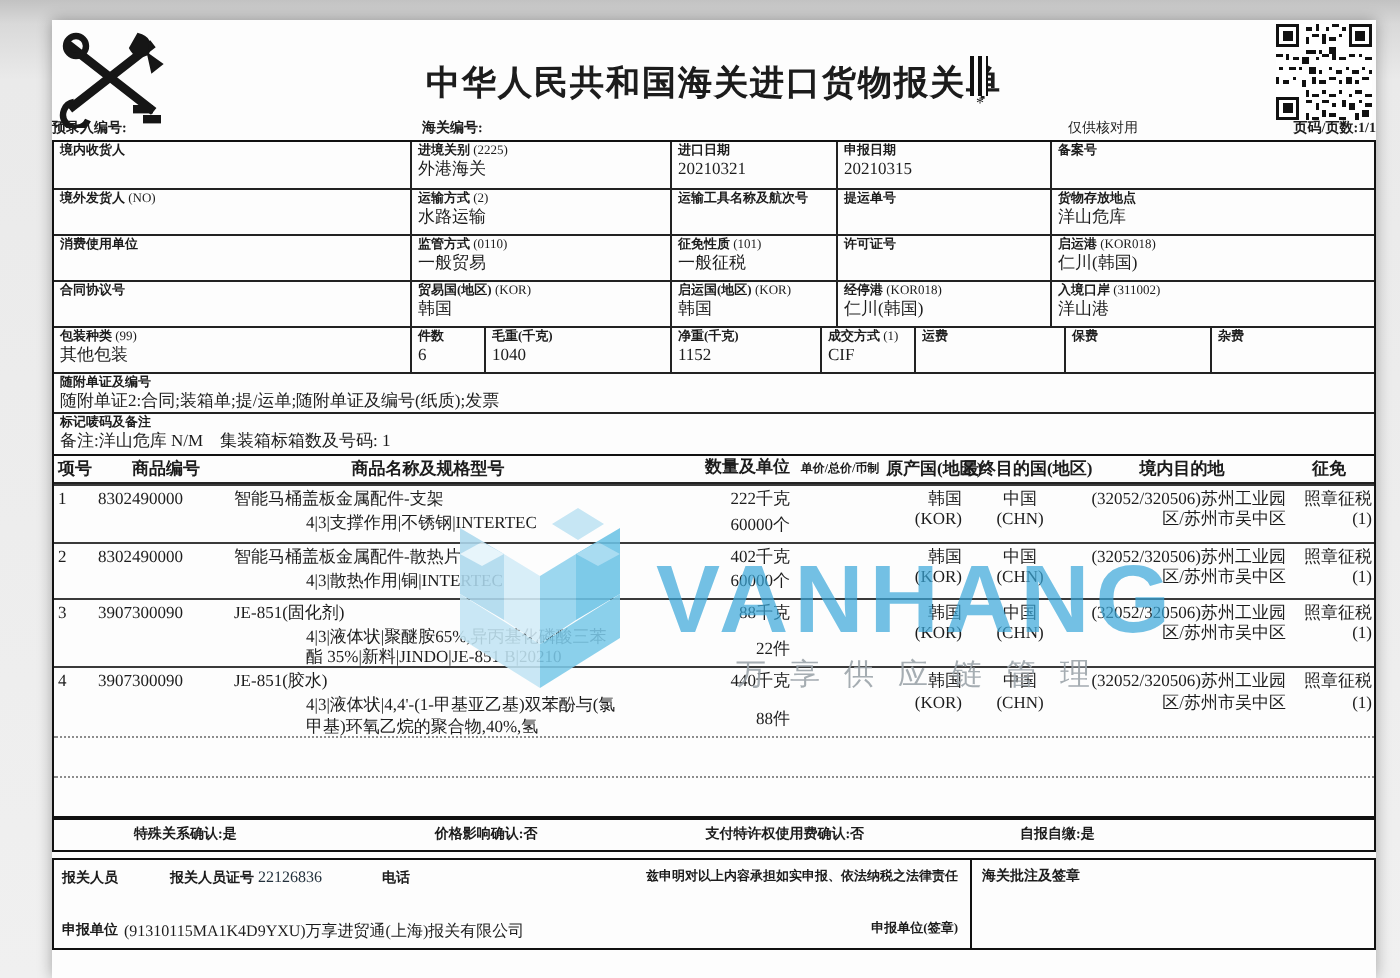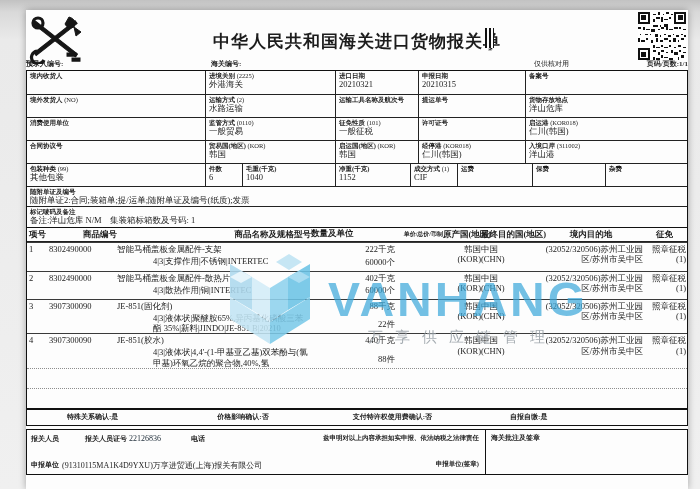--- a/index.html
+++ b/index.html
@@ -27,32 +27,32 @@
 .lab{font-size:6.5px;font-weight:bold;line-height:1.25;white-space:nowrap}
 .code{font-weight:normal}
 .val{font-size:8.5px;line-height:1.15}
 .c1{width:178px}.c2{width:130px}.c3{width:83px}.c4{width:107px}.c5{flex:1}
 .p1{width:178px}.p2{width:37px}.p3{width:93px}.p4{width:75px}.p5{width:47px}.p6{width:75px}.p7{width:73px}.p8{flex:1}
 
 .docs,.marks{border-top:1px solid #222;padding:1px 3px}
 .docs{height:20px}.marks{height:21px}
 
 .ihead{display:flex;border-top:1.2px solid #111;border-bottom:1px solid #222;height:15px;align-items:center;font-size:6px;font-weight:bold}
-.ihead>div{text-align:right;white-space:nowrap;overflow:visible}
+.ihead>div{text-align:center;white-space:nowrap;overflow:visible}
 .ihead .ino{text-align:left}
 .irow{display:flex;border-top:1px solid #3a3a3a;padding-top:1px}
 .irow:first-of-type{border-top:none}
 .ino{width:22px;padding-left:2px;font-size:8.5px}
 .icode{width:68px;font-size:8.5px}
 .iname{flex:1;font-size:8.5px}
 .sp{padding-left:36px;line-height:1.2}
 .iqty{width:86px;display:flex;flex-direction:column;justify-content:space-between;align-items:flex-end;font-size:8.5px;padding:0 2px 2px 0}
 .iprice{width:46px}
 .iorigin{width:38px;text-align:right;font-size:8.5px;line-height:1.2}
-.idest{width:58px;text-align:left;font-size:8.5px;line-height:1.2}
+.idest{width:58px;text-align:center;font-size:8.5px;line-height:1.2}
 .idom{width:104px;text-align:right;font-size:8.5px;line-height:1.2}
 .ilevy{width:44px;text-align:right;font-size:8.5px;line-height:1.2;padding-right:1px}
 .iorigin span,.idest span,.ilevy span,.iqty span{display:block}
 .r1{min-height:29px}.r2{min-height:28px}.r3{min-height:33px}.r4{min-height:31px}
 .spacer{height:20px;border-top:1px dotted #8d8d8d}
 
 .confirm{display:flex;align-items:center;border-top:2px solid #111;height:17px;font-size:7px;font-weight:bold;white-space:nowrap}
 .cf1{margin-left:40px}.cf2{margin-left:99px}.cf3{margin-left:84px}.cf4{margin-left:78px}
 
 .footer-box{margin-top:3px;border:1.6px solid #111;height:46px;display:flex}
@@ -302,21 +302,21 @@
 
       <div class="marks">
         <div class="lab">标记唛码及备注</div>
         <div class="val">备注:洋山危库 N/M　集装箱标箱数及号码: 1</div>
       </div>
 
       <div class="ihead">
         <div class="ino">项号</div>
         <div class="icode">商品编号</div>
         <div class="iname">商品名称及规格型号</div>
-        <div class="iqty" style="display:block;text-align:left">数量及单位</div>
+        <div class="iqty" style="display:block;text-align:right">数量及单位</div>
         <div class="iprice">单价/总价/币制</div>
         <div class="iorigin" style="text-align:center">原产国(地区)</div>
         <div class="idest" style="text-align:center">最终目的国(地区)</div>
         <div class="idom" style="text-align:center">境内目的地</div>
         <div class="ilevy" style="text-align:center">征免</div>
       </div>
 
       <div class="irow r1">
         <div class="ino">1</div>
         <div class="icode">8302490000</div>

